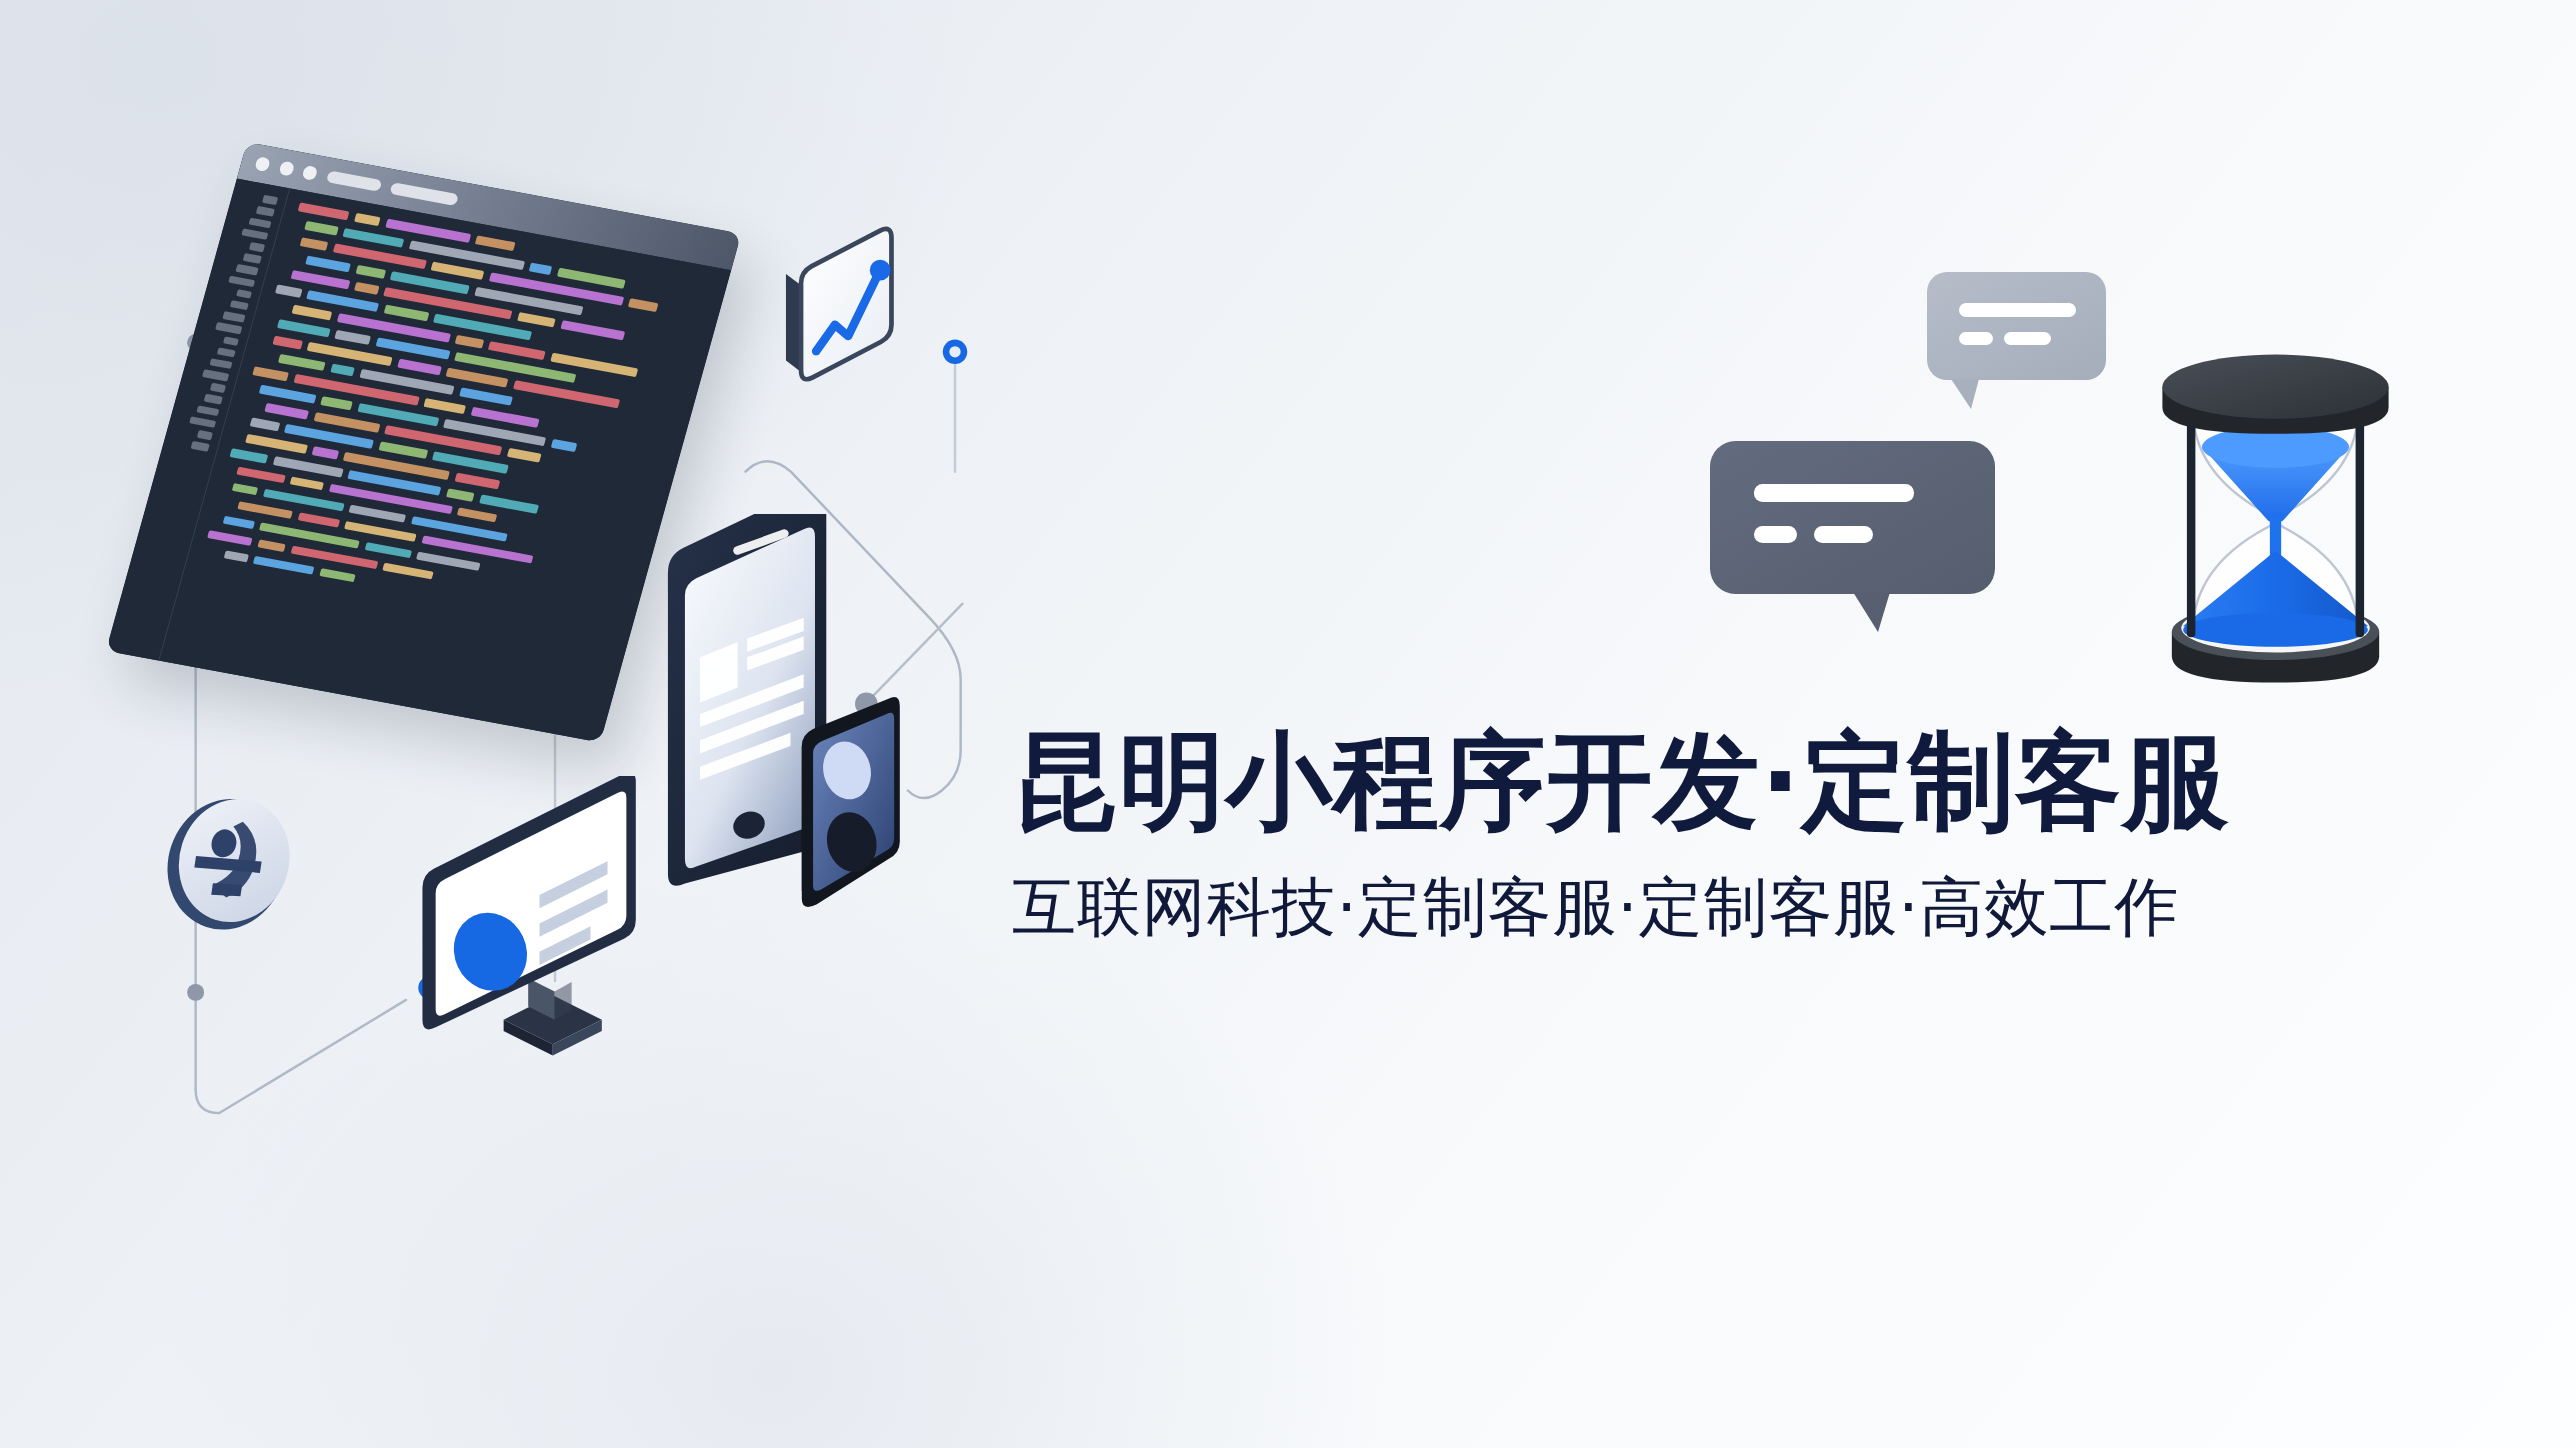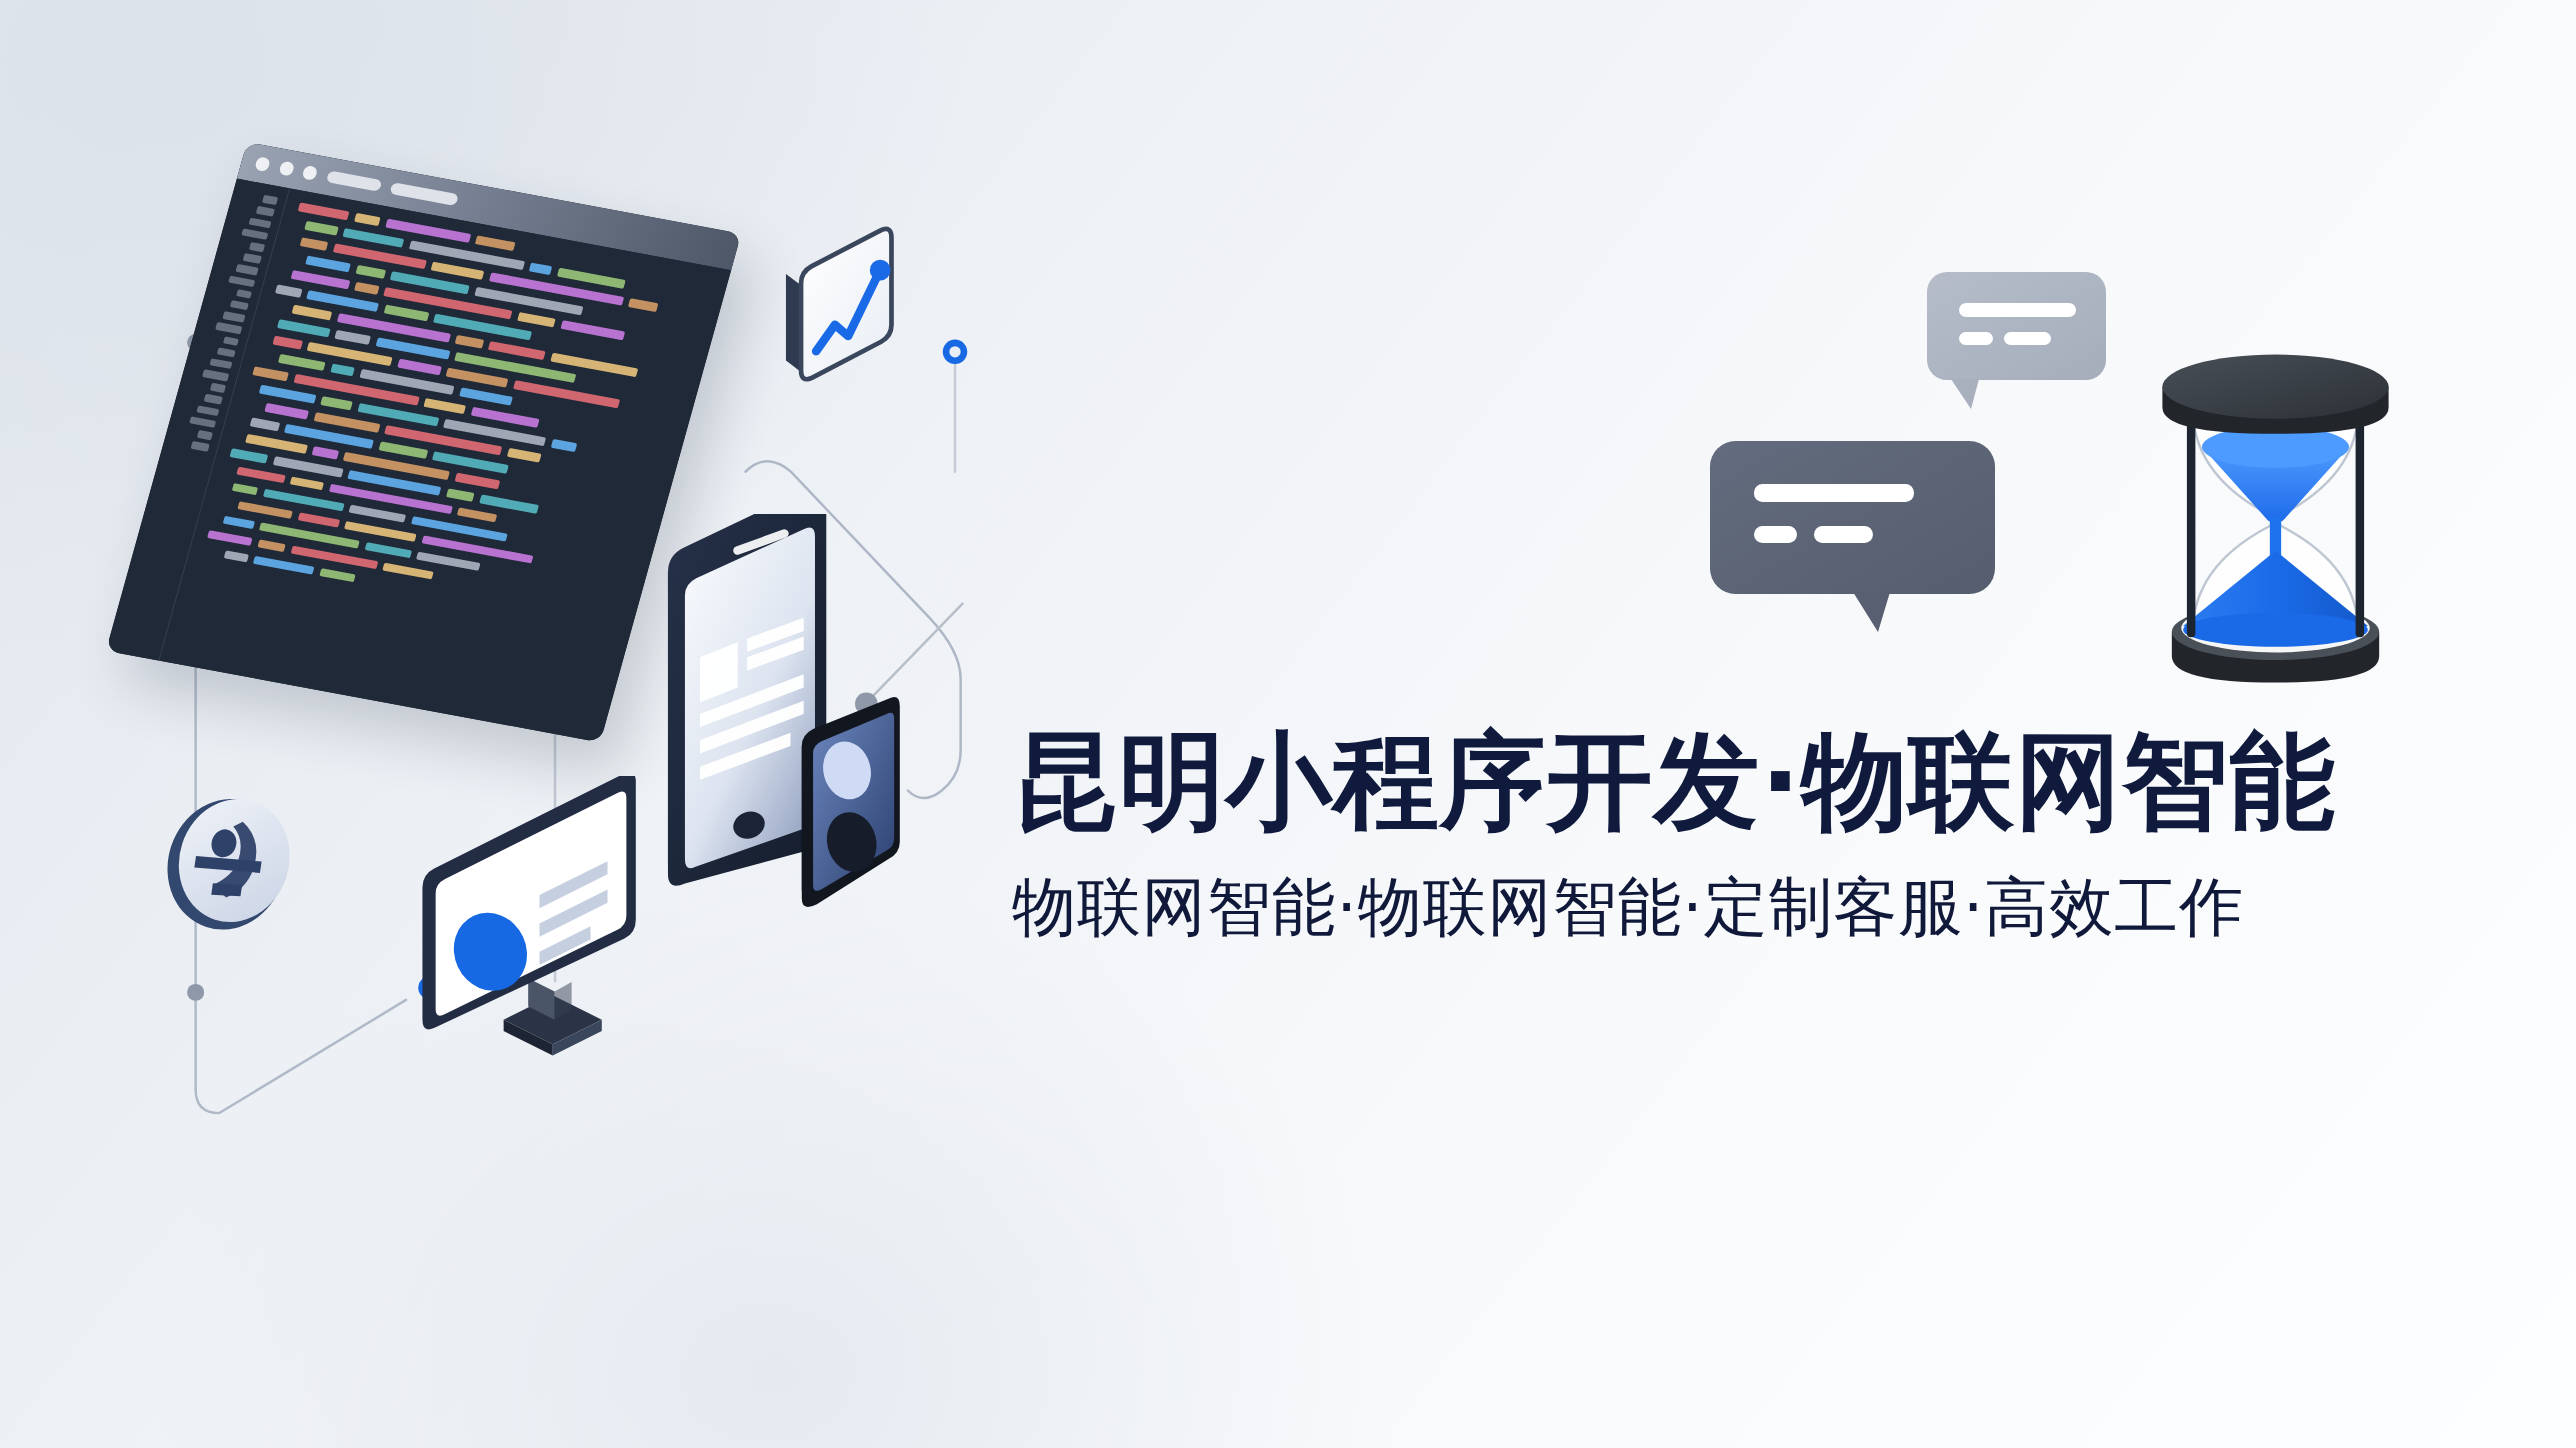--- a/index.html
+++ b/index.html
@@ -478,18 +478,18 @@
     <ellipse cx="150" cy="316" rx="98" ry="18" fill="#1a6ae8"></ellipse>
 
     <rect x="56" y="52" width="9" height="272" rx="4" fill="#1c2430"></rect>
     <rect x="235" y="52" width="9" height="272" rx="4" fill="#1c2430"></rect>
 
     <path d="M30 58 L30 80 Q30 108 150 108 Q270 108 270 80 L270 58 Z" fill="#22262b"></path>
     <ellipse cx="150" cy="58" rx="120" ry="34" fill="url(#capTop)"></ellipse>
   </svg>
 
   <div class="textblock">
-    <h1 class="headline">昆明小程序开发·物联网智能</h1>
-    <p class="subhead">物联网智能·物联网智能·定制客服·高效工作</p>
+    <h1 class="headline">昆明小程序开发·定制客服</h1>
+    <p class="subhead">互联网科技·定制客服·定制客服·高效工作</p>
   </div>
 
 </div>
 
 
 </body></html>

